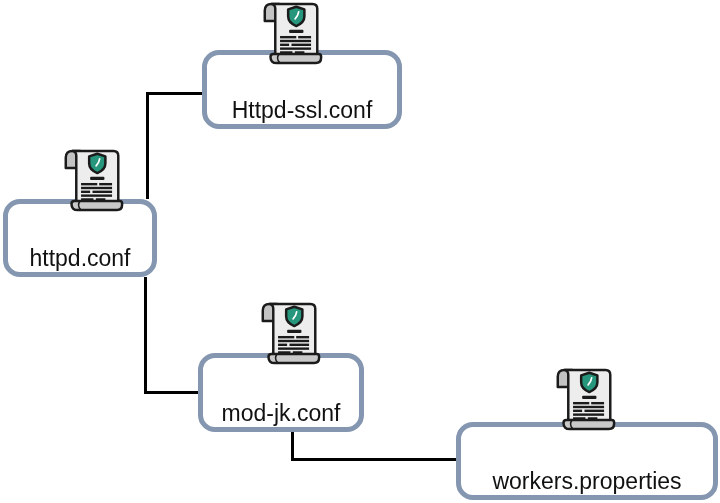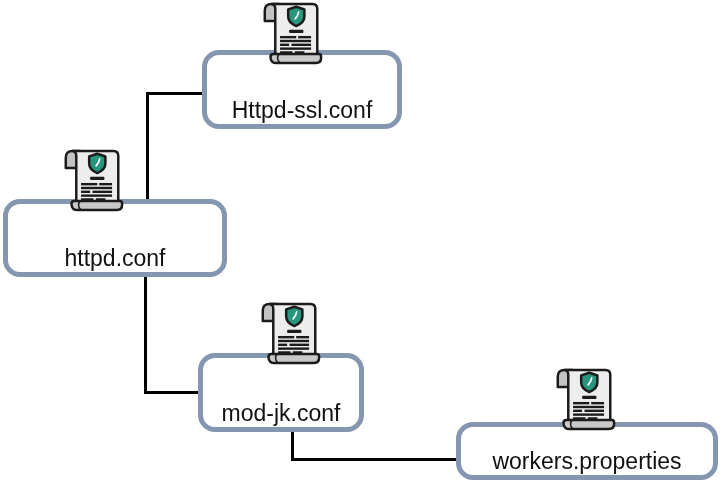--- a/index.html
+++ b/index.html
@@ -81,33 +81,33 @@
 
   <div class="conn" style="left:146px;top:92px;width:3px;height:107px"></div>
   <div class="conn" style="left:146px;top:92px;width:57px;height:3px"></div>
 
   <div class="conn" style="left:144px;top:277px;width:3px;height:117px"></div>
   <div class="conn" style="left:144px;top:391px;width:56px;height:3px"></div>
 
   <div class="conn" style="left:291px;top:432px;width:3px;height:29px"></div>
   <div class="conn" style="left:291px;top:458px;width:167px;height:3px"></div>
 
-  <div class="node" style="left:3px;top:199px;width:224px;height:78px">
+  <div class="node" style="left:3px;top:199px;width:154px;height:78px">
     <span>httpd.conf</span>
   </div>
 
   <div class="node" style="left:202px;top:50px;width:200px;height:79px">
     <span>Httpd-ssl.conf</span>
   </div>
 
   <div class="node" style="left:198px;top:353px;width:166px;height:79px">
     <span>mod-jk.conf</span>
   </div>
 
-  <div class="node" style="left:456px;top:422px;width:262px;height:58px">
+  <div class="node" style="left:456px;top:422px;width:262px;height:78px">
     <span>workers.properties</span>
   </div>
 
   <svg class="node-icon" style="left:61px;top:147px">
       <use href="#scroll-doc"></use>
     </svg>
   <svg class="node-icon" style="left:260px;top:0px">
       <use href="#scroll-doc"></use>
     </svg>
   <svg class="node-icon" style="left:258px;top:300px">

